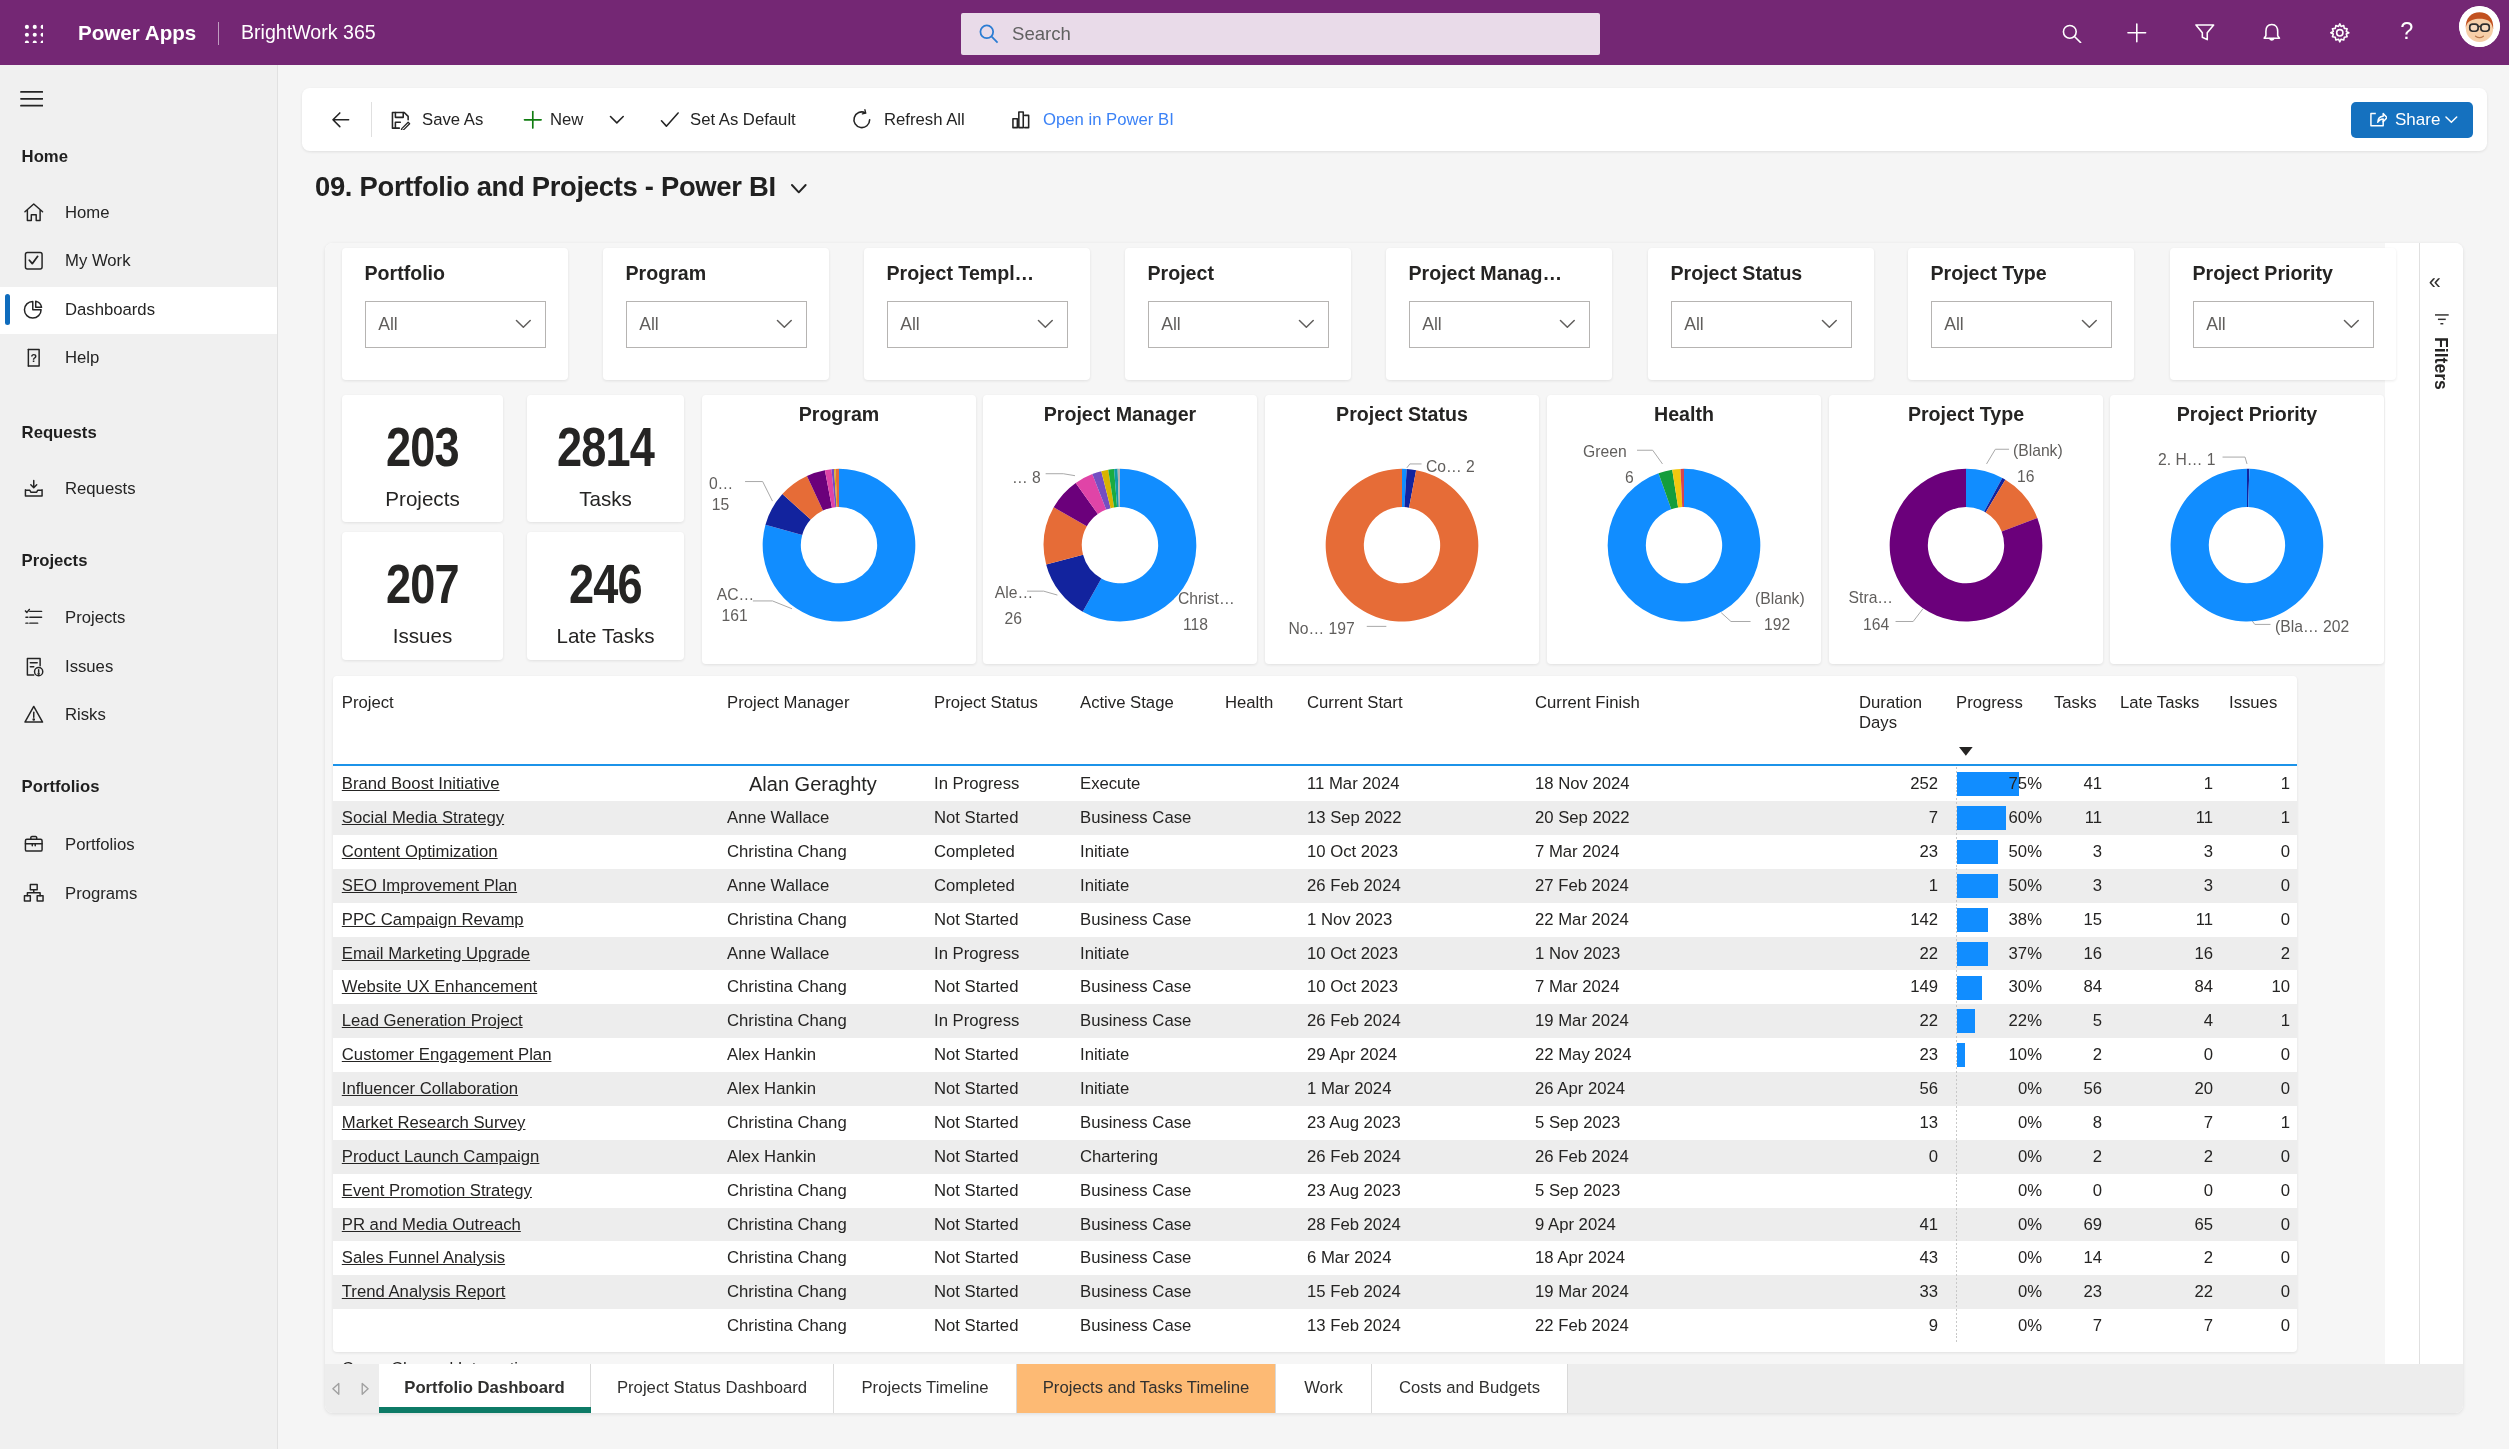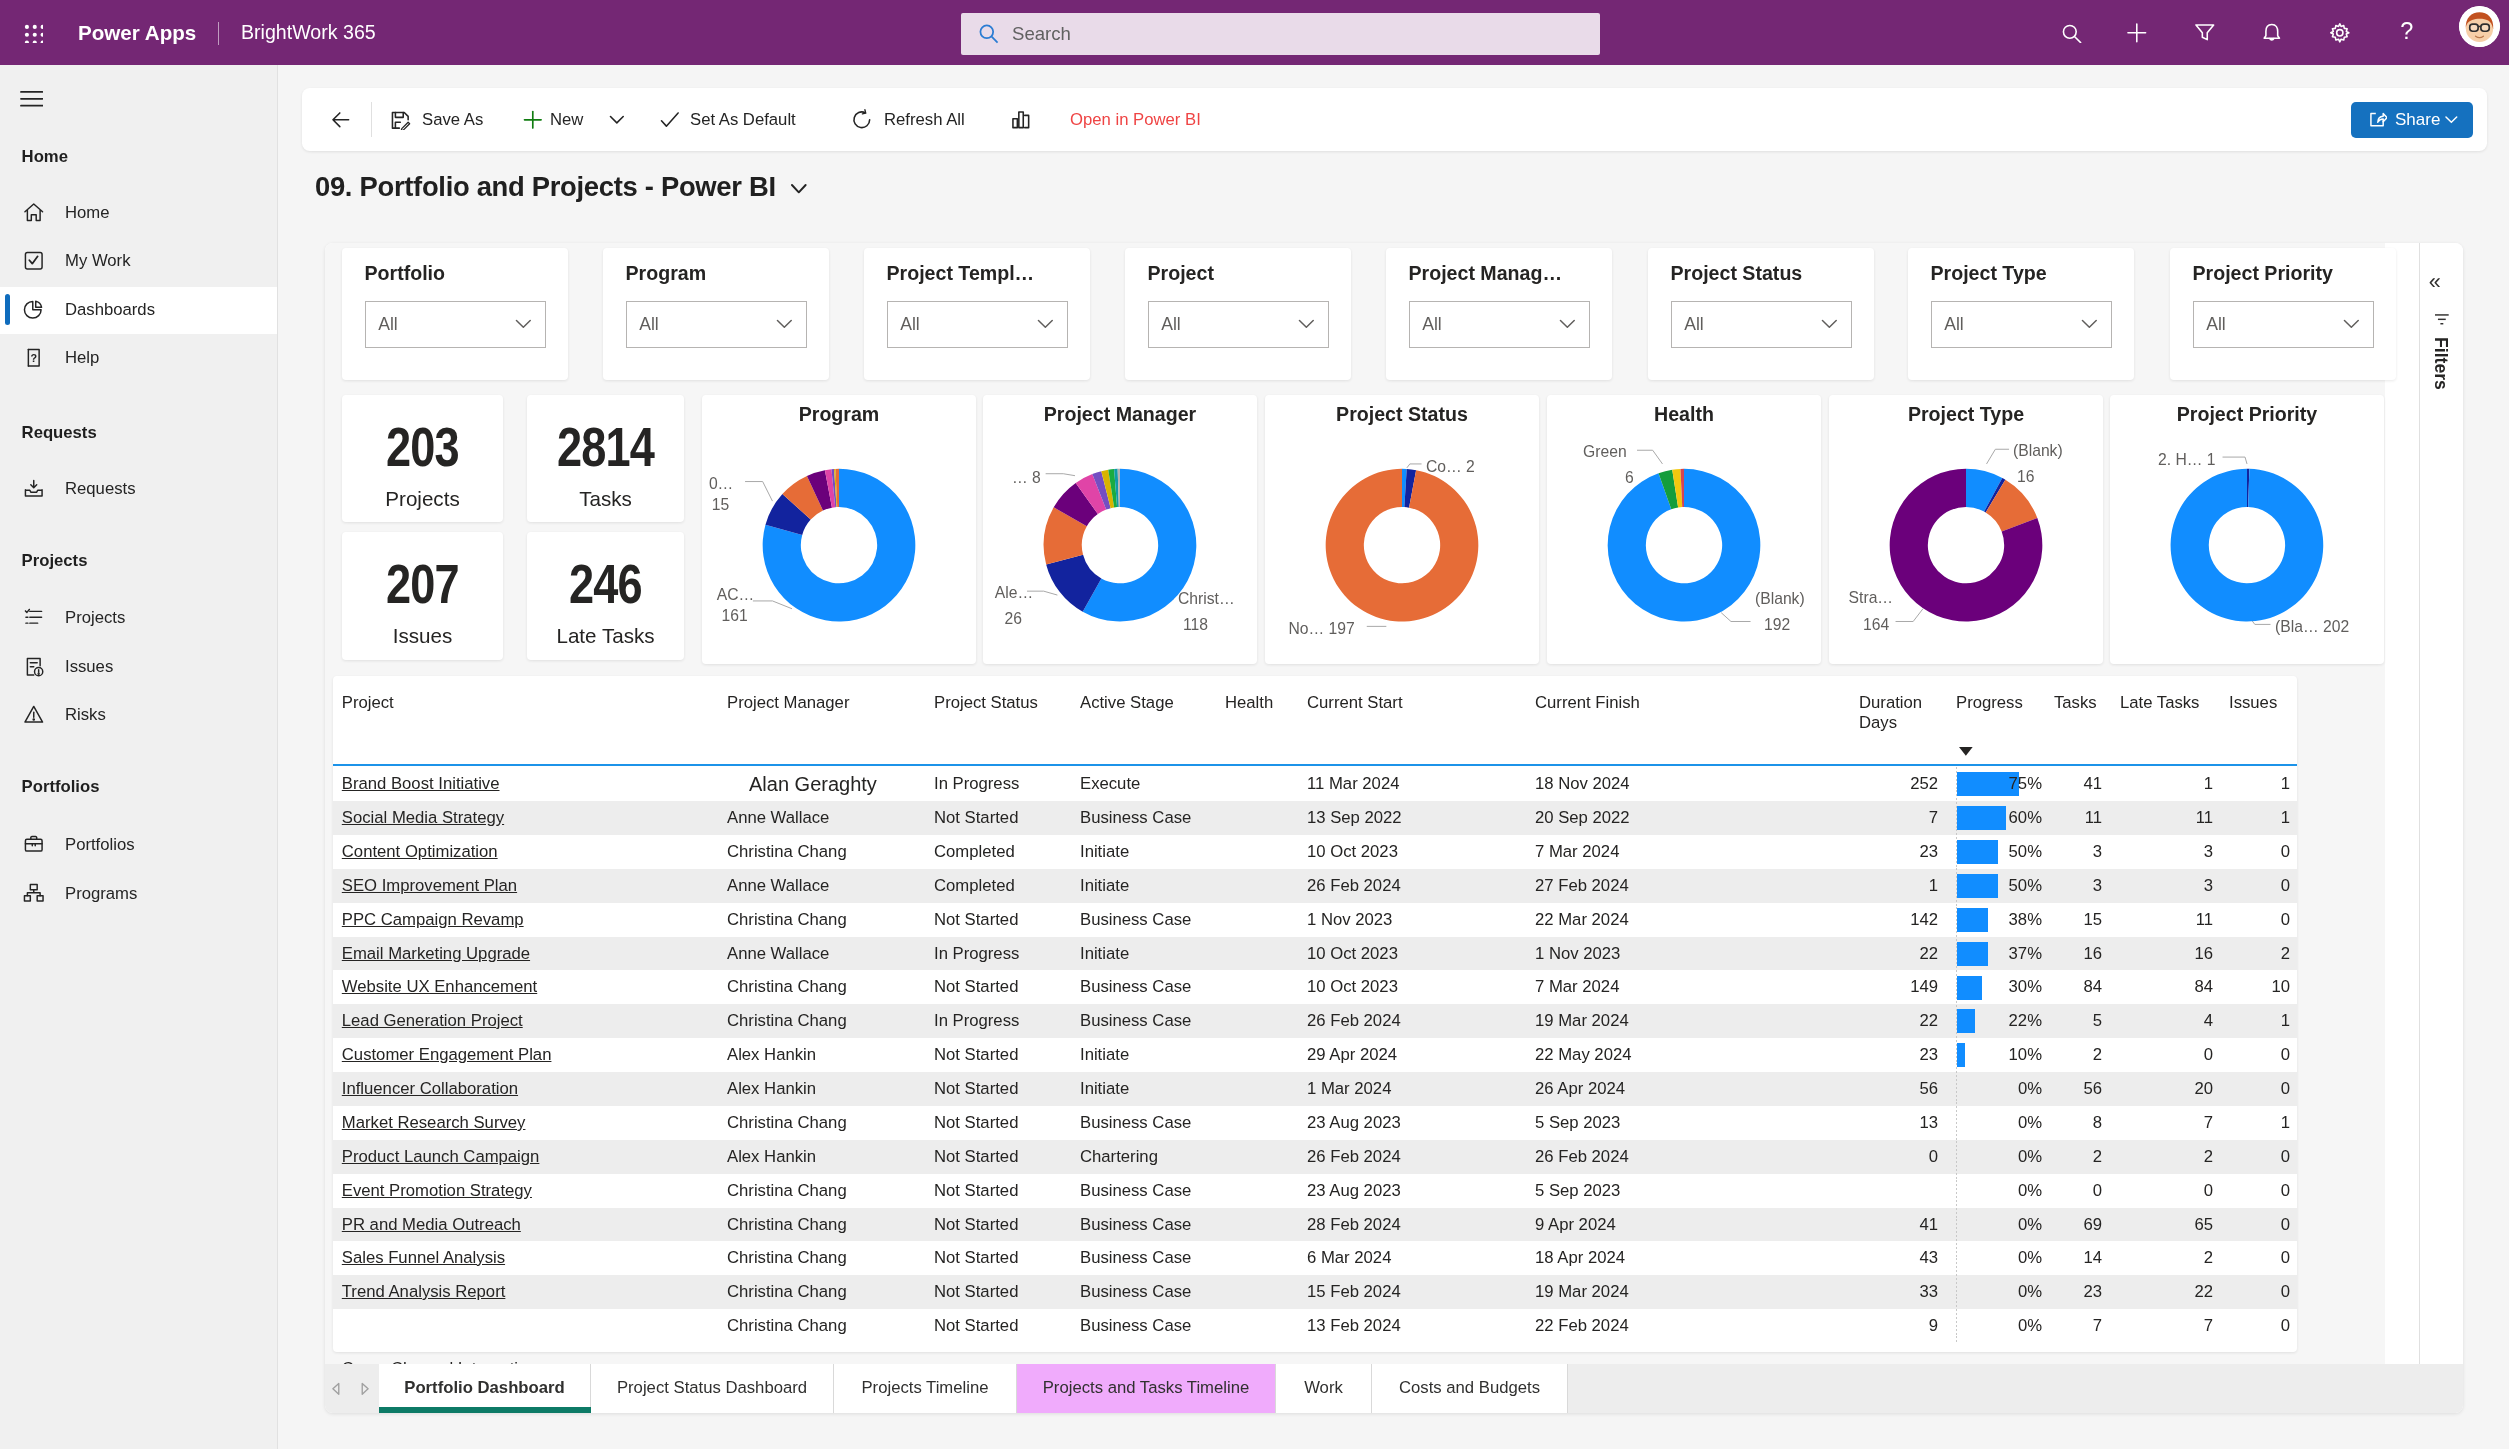--- a/index.html
+++ b/index.html
@@ -171,21 +171,21 @@
       <path d="M19,11 A8,8 0 1 1 14.5,3.8"></path>
       <path d="M14.2,0.8 L15,4.2 L11.6,5" stroke-width="1.4"></path>
     </svg>
 <div class="abs" style="left:582px;top:15.7px;height:31px;line-height:31px;font-size:16.7px;color:#242424;">Refresh All</div>
 <svg class="abs" style="left:708px;top:20.6px" width="21.6" height="21.6" viewBox="0 0 22 22" fill="none" stroke="#242424" stroke-width="1.6" stroke-linecap="round" stroke-linejoin="round">
       <path d="M3,19 L3,3 M3,19 L19,19" opacity="0"></path>
       <rect x="3" y="10" width="4.5" height="9"></rect>
       <rect x="9" y="3" width="4.5" height="16"></rect>
       <path d="M15,6.5 L19,6.5 L19,19 L15,19"></path>
     </svg>
-<div class="abs" style="left:741px;top:15.7px;height:31px;line-height:31px;font-size:16.7px;color:#ef4444;margin-left:27px;">Open in Power BI</div>
+<div class="abs" style="left:741px;top:15.7px;height:31px;line-height:31px;font-size:16.7px;color:#3b82f6;">Open in Power BI</div>
 <div class="abs" style="left:2049px;top:13.7px;width:122px;height:36px;border-radius:4.9px;background:#1571bf;">
       <svg class="abs" style="left:15.7px;top:7.8px" width="20.6" height="20.6" viewBox="0 0 21 21" fill="none" stroke="#fff" stroke-width="1.5" stroke-linejoin="round">
         <path d="M9,4.5 L4,4.5 L4,17 L16.5,17 L16.5,12"></path>
         <path d="M11,13.5 C11,9 13,7.5 16.5,7.3 L16.5,4.5 L20.5,8.8 L16.5,13 L16.5,10.2 C14,10.3 12.3,11 11,13.5 Z"></path>
       </svg>
       <div class="abs" style="left:44px;top:0;height:36px;line-height:36px;font-size:17px;color:#fff;">Share</div>
       <svg class="abs" style="left:94px;top:14.7px" width="12.7" height="7.8" viewBox="0 0 13 8" fill="none" stroke="#fff" stroke-width="1.5" stroke-linecap="round">
         <path d="M1,1 L6.5,6.5 L12,1"></path>
       </svg>
     </div>
@@ -622,16 +622,16 @@
 </div>
 <div class="abs" style="left:325px;top:1364px;width:2138px;height:49px;background:#ededed;border-radius:0 0 7.8px 7.8px;overflow:hidden;">
 <svg class="abs" style="left:3.9px;top:17.6px" width="43" height="13.7" fill="none" stroke="#a0a0a0" stroke-width="1.4" stroke-linejoin="round" viewBox="0 0 44 14">
       <path d="M10,1.5 L4,7 L10,12.5 Z"></path>
       <path d="M34,1.5 L40,7 L34,12.5 Z"></path>
     </svg>
 <div class="abs" style="left:54px;top:0;width:212px;height:49px;background:#fff;border-right:1px solid #d9d9d9;text-align:center;line-height:47px;font-size:16.7px;font-weight:700;color:#30302f;">Portfolio Dashboard</div>
 <div class="abs" style="left:54px;top:43px;width:212px;height:5.9px;background:#0d7a66;"></div>
 <div class="abs" style="left:266px;top:0;width:243px;height:49px;background:#fff;border-right:1px solid #d9d9d9;text-align:center;line-height:47px;font-size:16.7px;font-weight:400;color:#30302f;">Project Status Dashboard</div>
 <div class="abs" style="left:509px;top:0;width:183px;height:49px;background:#fff;border-right:1px solid #d9d9d9;text-align:center;line-height:47px;font-size:16.7px;font-weight:400;color:#30302f;">Projects Timeline</div>
-<div class="abs" style="left:692px;top:0;width:259px;height:49px;background:#f0abfc;border-right:1px solid #d9d9d9;text-align:center;line-height:47px;font-size:16.7px;font-weight:400;color:#30302f;">Projects and Tasks Timeline</div>
+<div class="abs" style="left:692px;top:0;width:259px;height:49px;background:#fdba74;border-right:1px solid #d9d9d9;text-align:center;line-height:47px;font-size:16.7px;font-weight:400;color:#30302f;">Projects and Tasks Timeline</div>
 <div class="abs" style="left:951px;top:0;width:96px;height:49px;background:#fff;border-right:1px solid #d9d9d9;text-align:center;line-height:47px;font-size:16.7px;font-weight:400;color:#30302f;">Work</div>
 <div class="abs" style="left:1047px;top:0;width:196px;height:49px;background:#fff;border-right:1px solid #d9d9d9;text-align:center;line-height:47px;font-size:16.7px;font-weight:400;color:#30302f;">Costs and Budgets</div>
 </div>
 
 </body></html>

